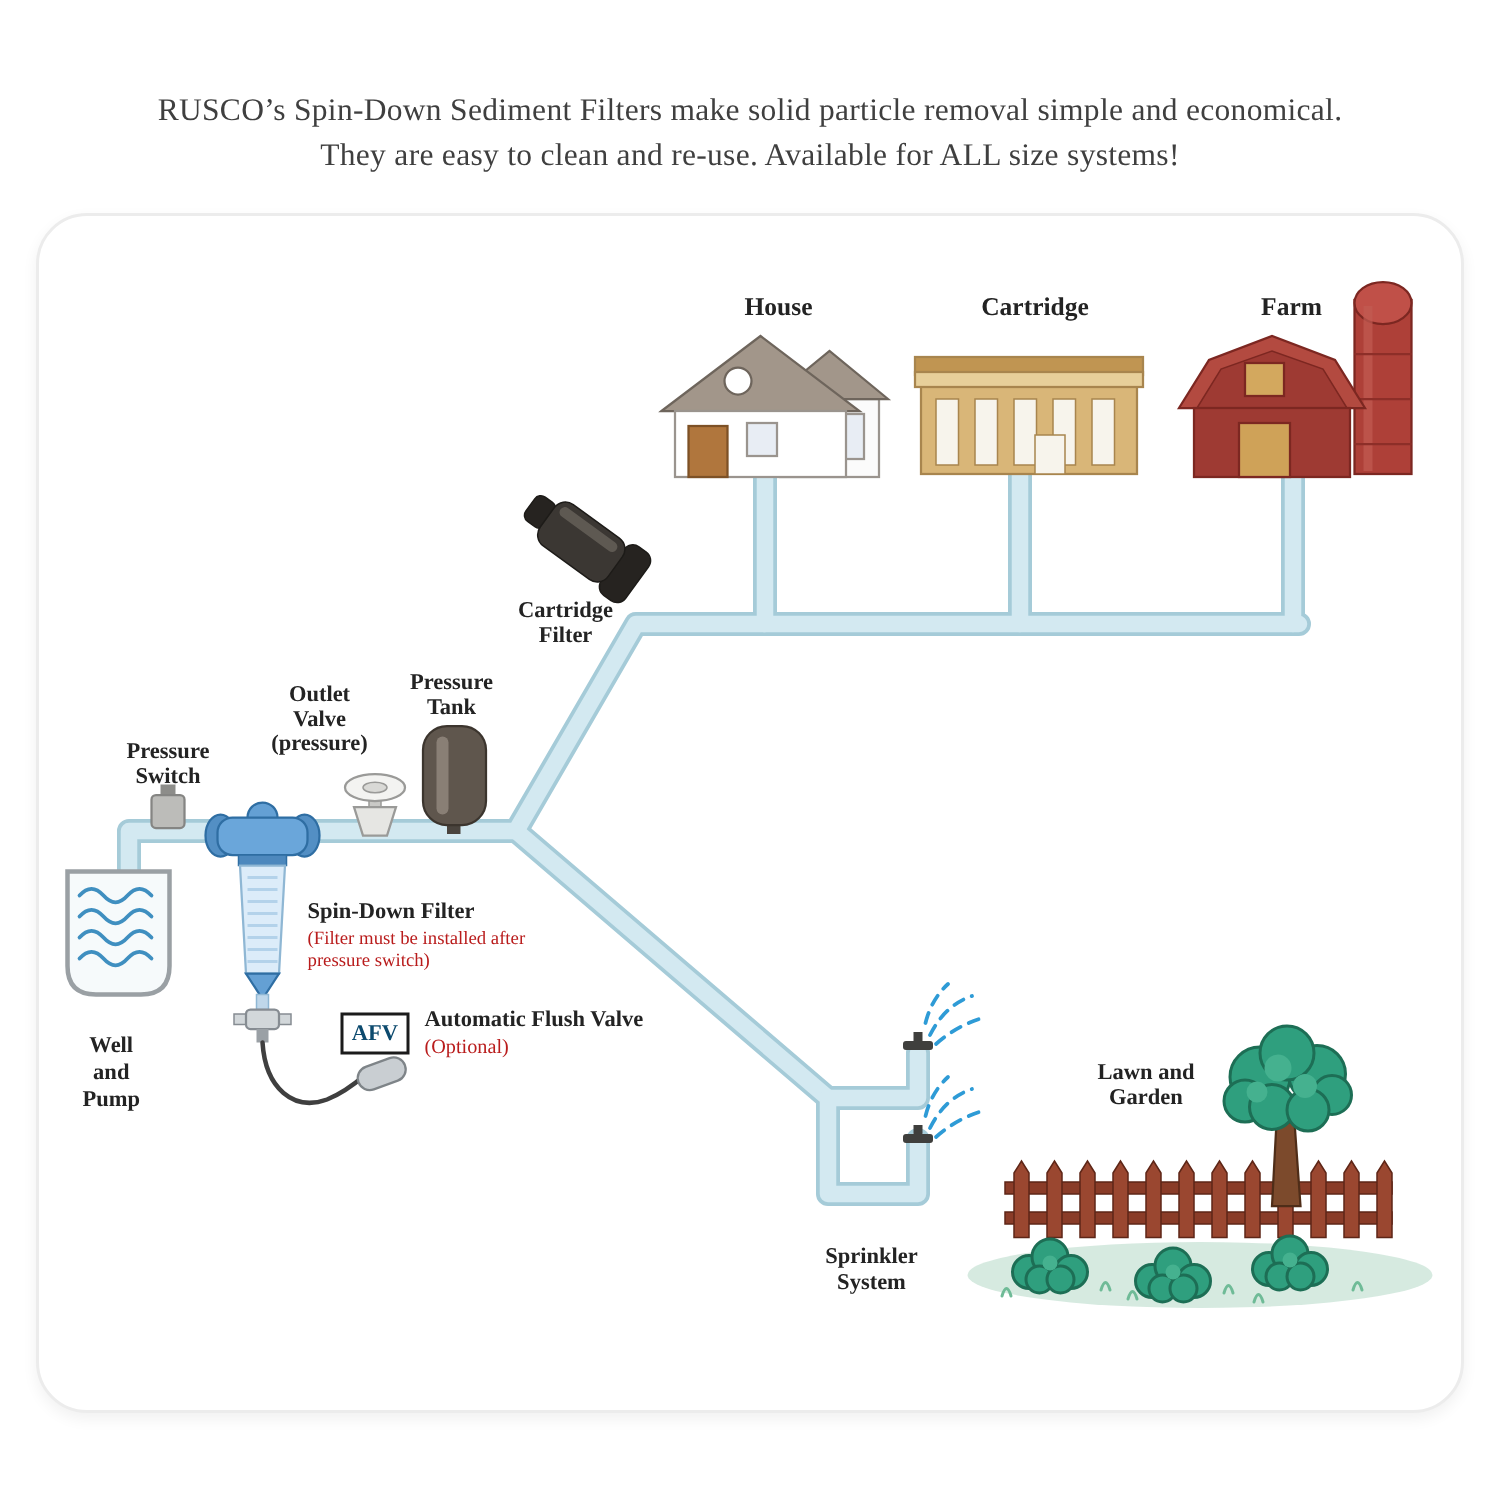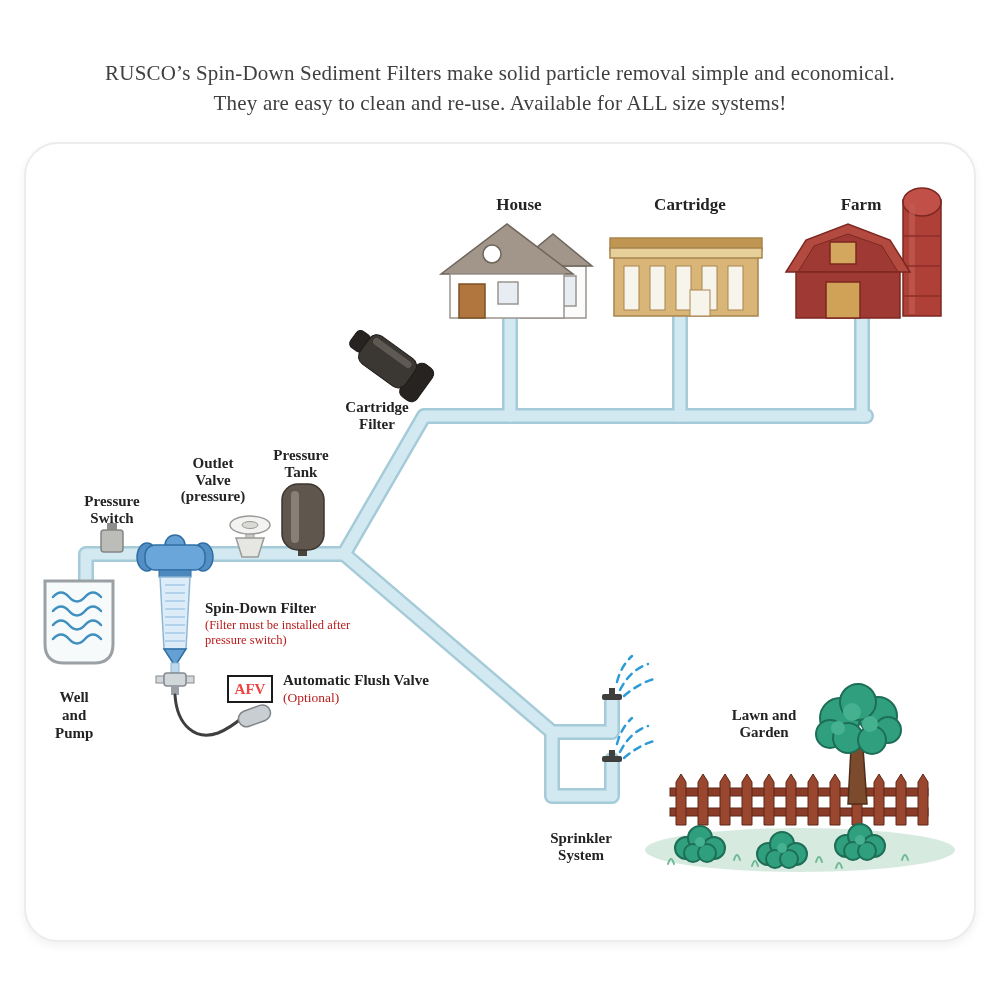--- a/index.html
+++ b/index.html
@@ -20,21 +20,21 @@
   .pipe-inner path { fill:none; stroke:#d3e9f1; stroke-width:11; stroke-linejoin:round; stroke-linecap:round; }
 
   .lbl { position:absolute; color:#232323; font-weight:bold; white-space:pre-line;
     font-size:15px; line-height:16.5px;text-align:center; }
   .lbl.center { transform:translateX(-50%); text-align:center; }
   .lbl.big { font-size:17px; }
   .note { position:absolute; color:#b91c1c; font-weight:normal; white-space:pre-line;
     font-size:12.5px; line-height:15px; }
 
   .afv-box { position:absolute; left:227px; top:671px; width:46px; height:28px;
-    background:#ffffff; border:2.5px solid #1b1b1b; color:#ef4444;
+    background:#ffffff; border:2.5px solid #1b1b1b; color:#0c4a6e;
     font-weight:bold; font-size:15px; display:flex; align-items:center; justify-content:center; }
 </style>
 </head>
 <body>
 
 <div class="stage">
 
   <div class="headline">
     <div>RUSCO’s Spin-Down Sediment Filters make solid particle removal simple and economical.</div>
     <div>They are easy to clean and re-use. Available for ALL size systems!</div>

